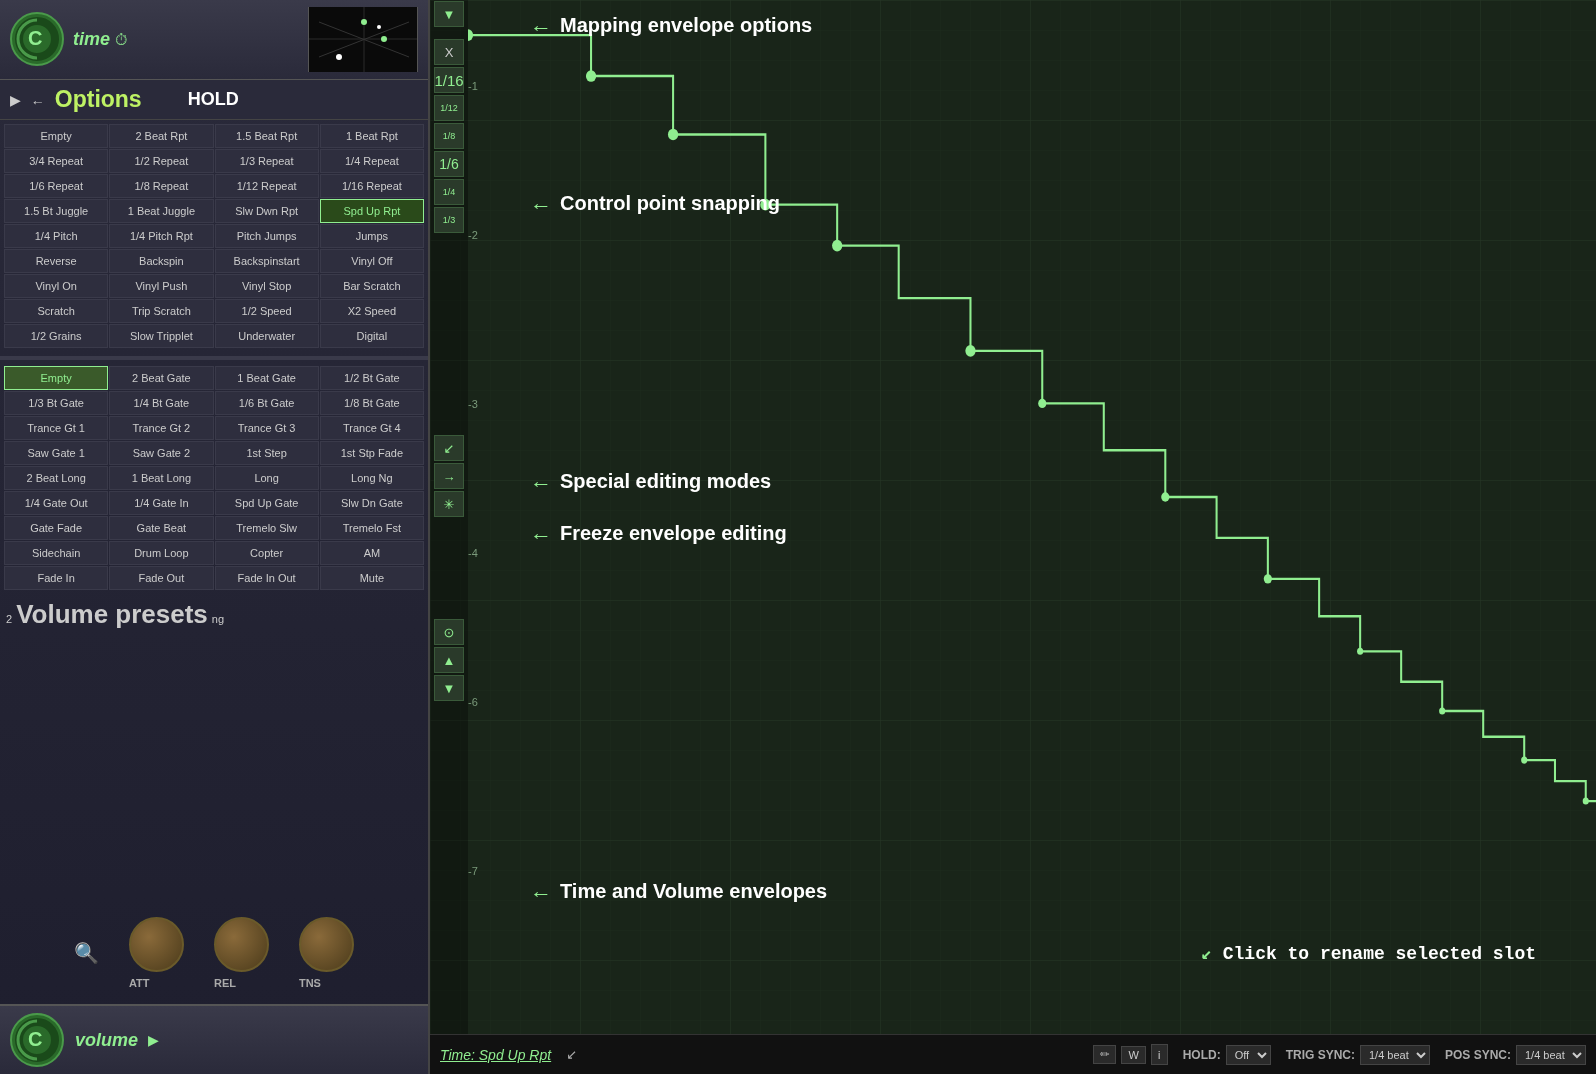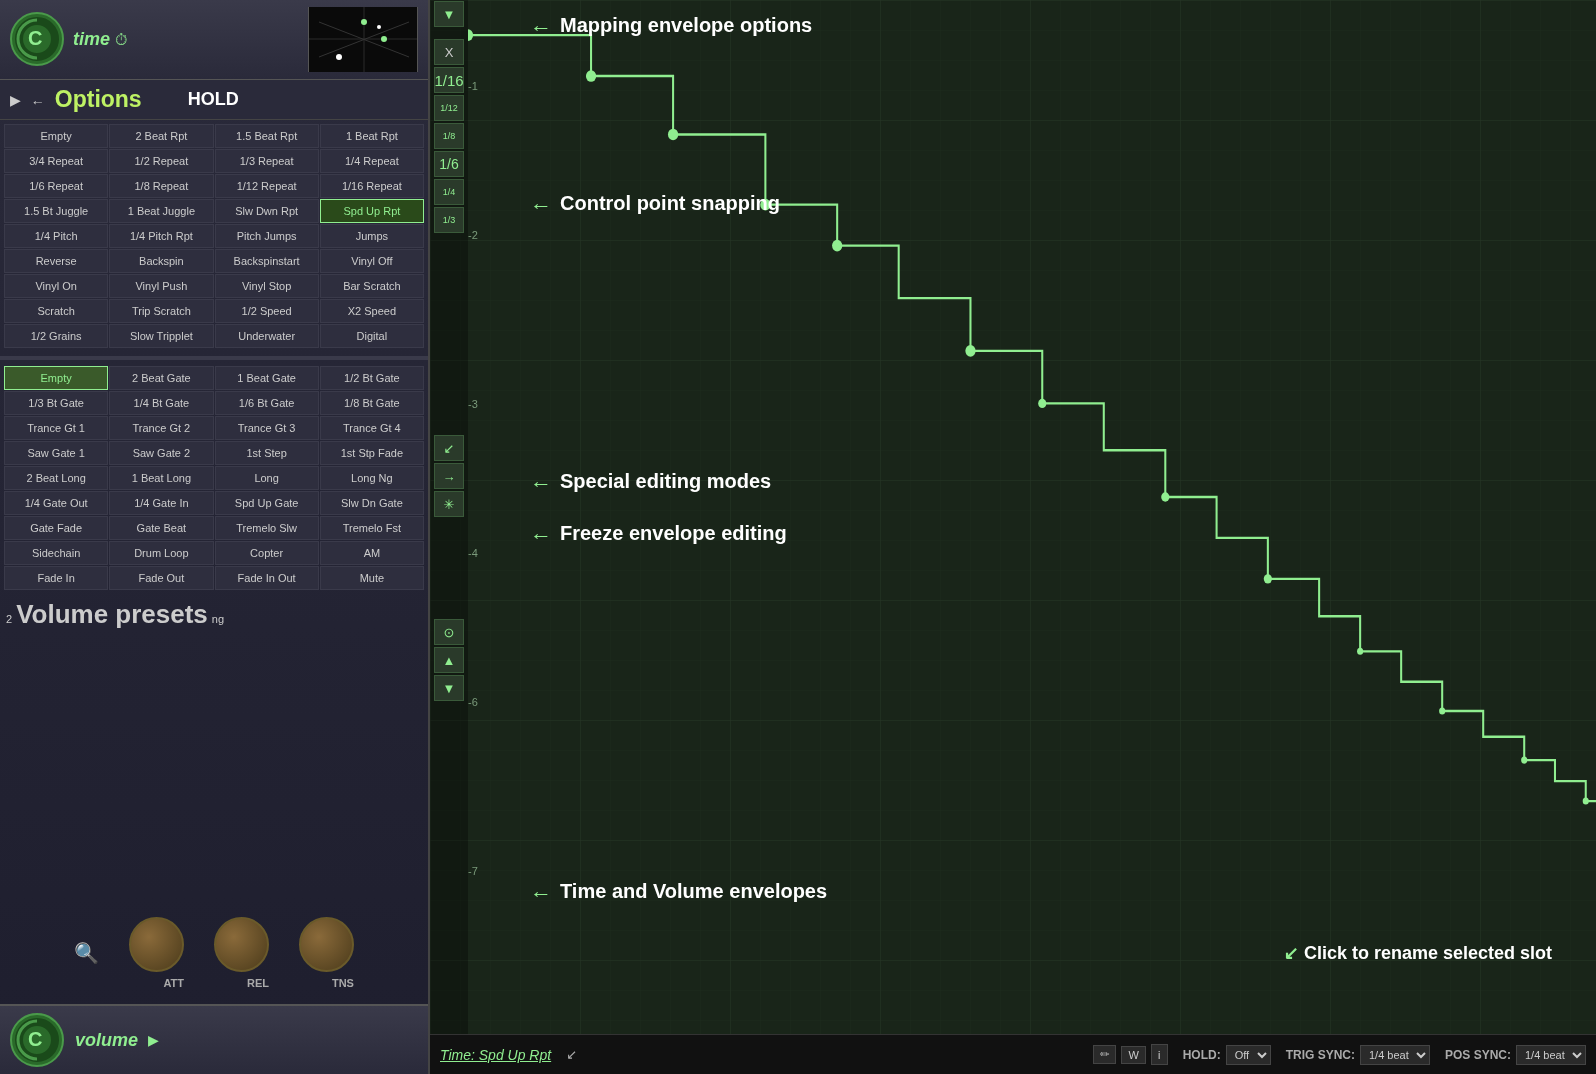--- a/index.html
+++ b/index.html
@@ -161,21 +161,21 @@
       align-items: center;
       justify-content: center;
       gap: 30px;
       padding: 15px 10px;
       margin-top: auto;
     }
 
     .knob-container {
       display: flex;
       flex-direction: column;
-      align-items: flex-end;
+      align-items: flex-start;
       gap: 5px;
     }
 
     .knob {
       width: 55px;
       height: 55px;
       border-radius: 50%;
       background: radial-gradient(circle at 35% 35%, #8a6a3a, #4a3a1a);
       border: 2px solid #6a5a2a;
       position: relative;
@@ -666,21 +666,21 @@
       <span class="annotation-arrow">←</span>
       <span>Freeze envelope editing</span>
     </div>
 
     <div class="annotation" style="bottom:130px;left:100px;">
       <span class="annotation-arrow">←</span>
       <span>Time and Volume envelopes</span>
     </div>
 
 
-    <div class="annotation-click-rename" style="bottom:70px;right:44px;">
+    <div class="annotation-click-rename" style="bottom:70px;right:60px;font-family:Liberation Mono, monospace;">
       <span style="color:#90ee90;">↙</span>
       <span>Click to rename selected slot</span>
     </div>
   </div>
 
   <div class="status-bar">
     <span class="status-time">Time: Spd Up Rpt</span>
     <span class="status-arrow">↙</span>
     <div style="flex:1;"></div>
     <div class="status-control">

